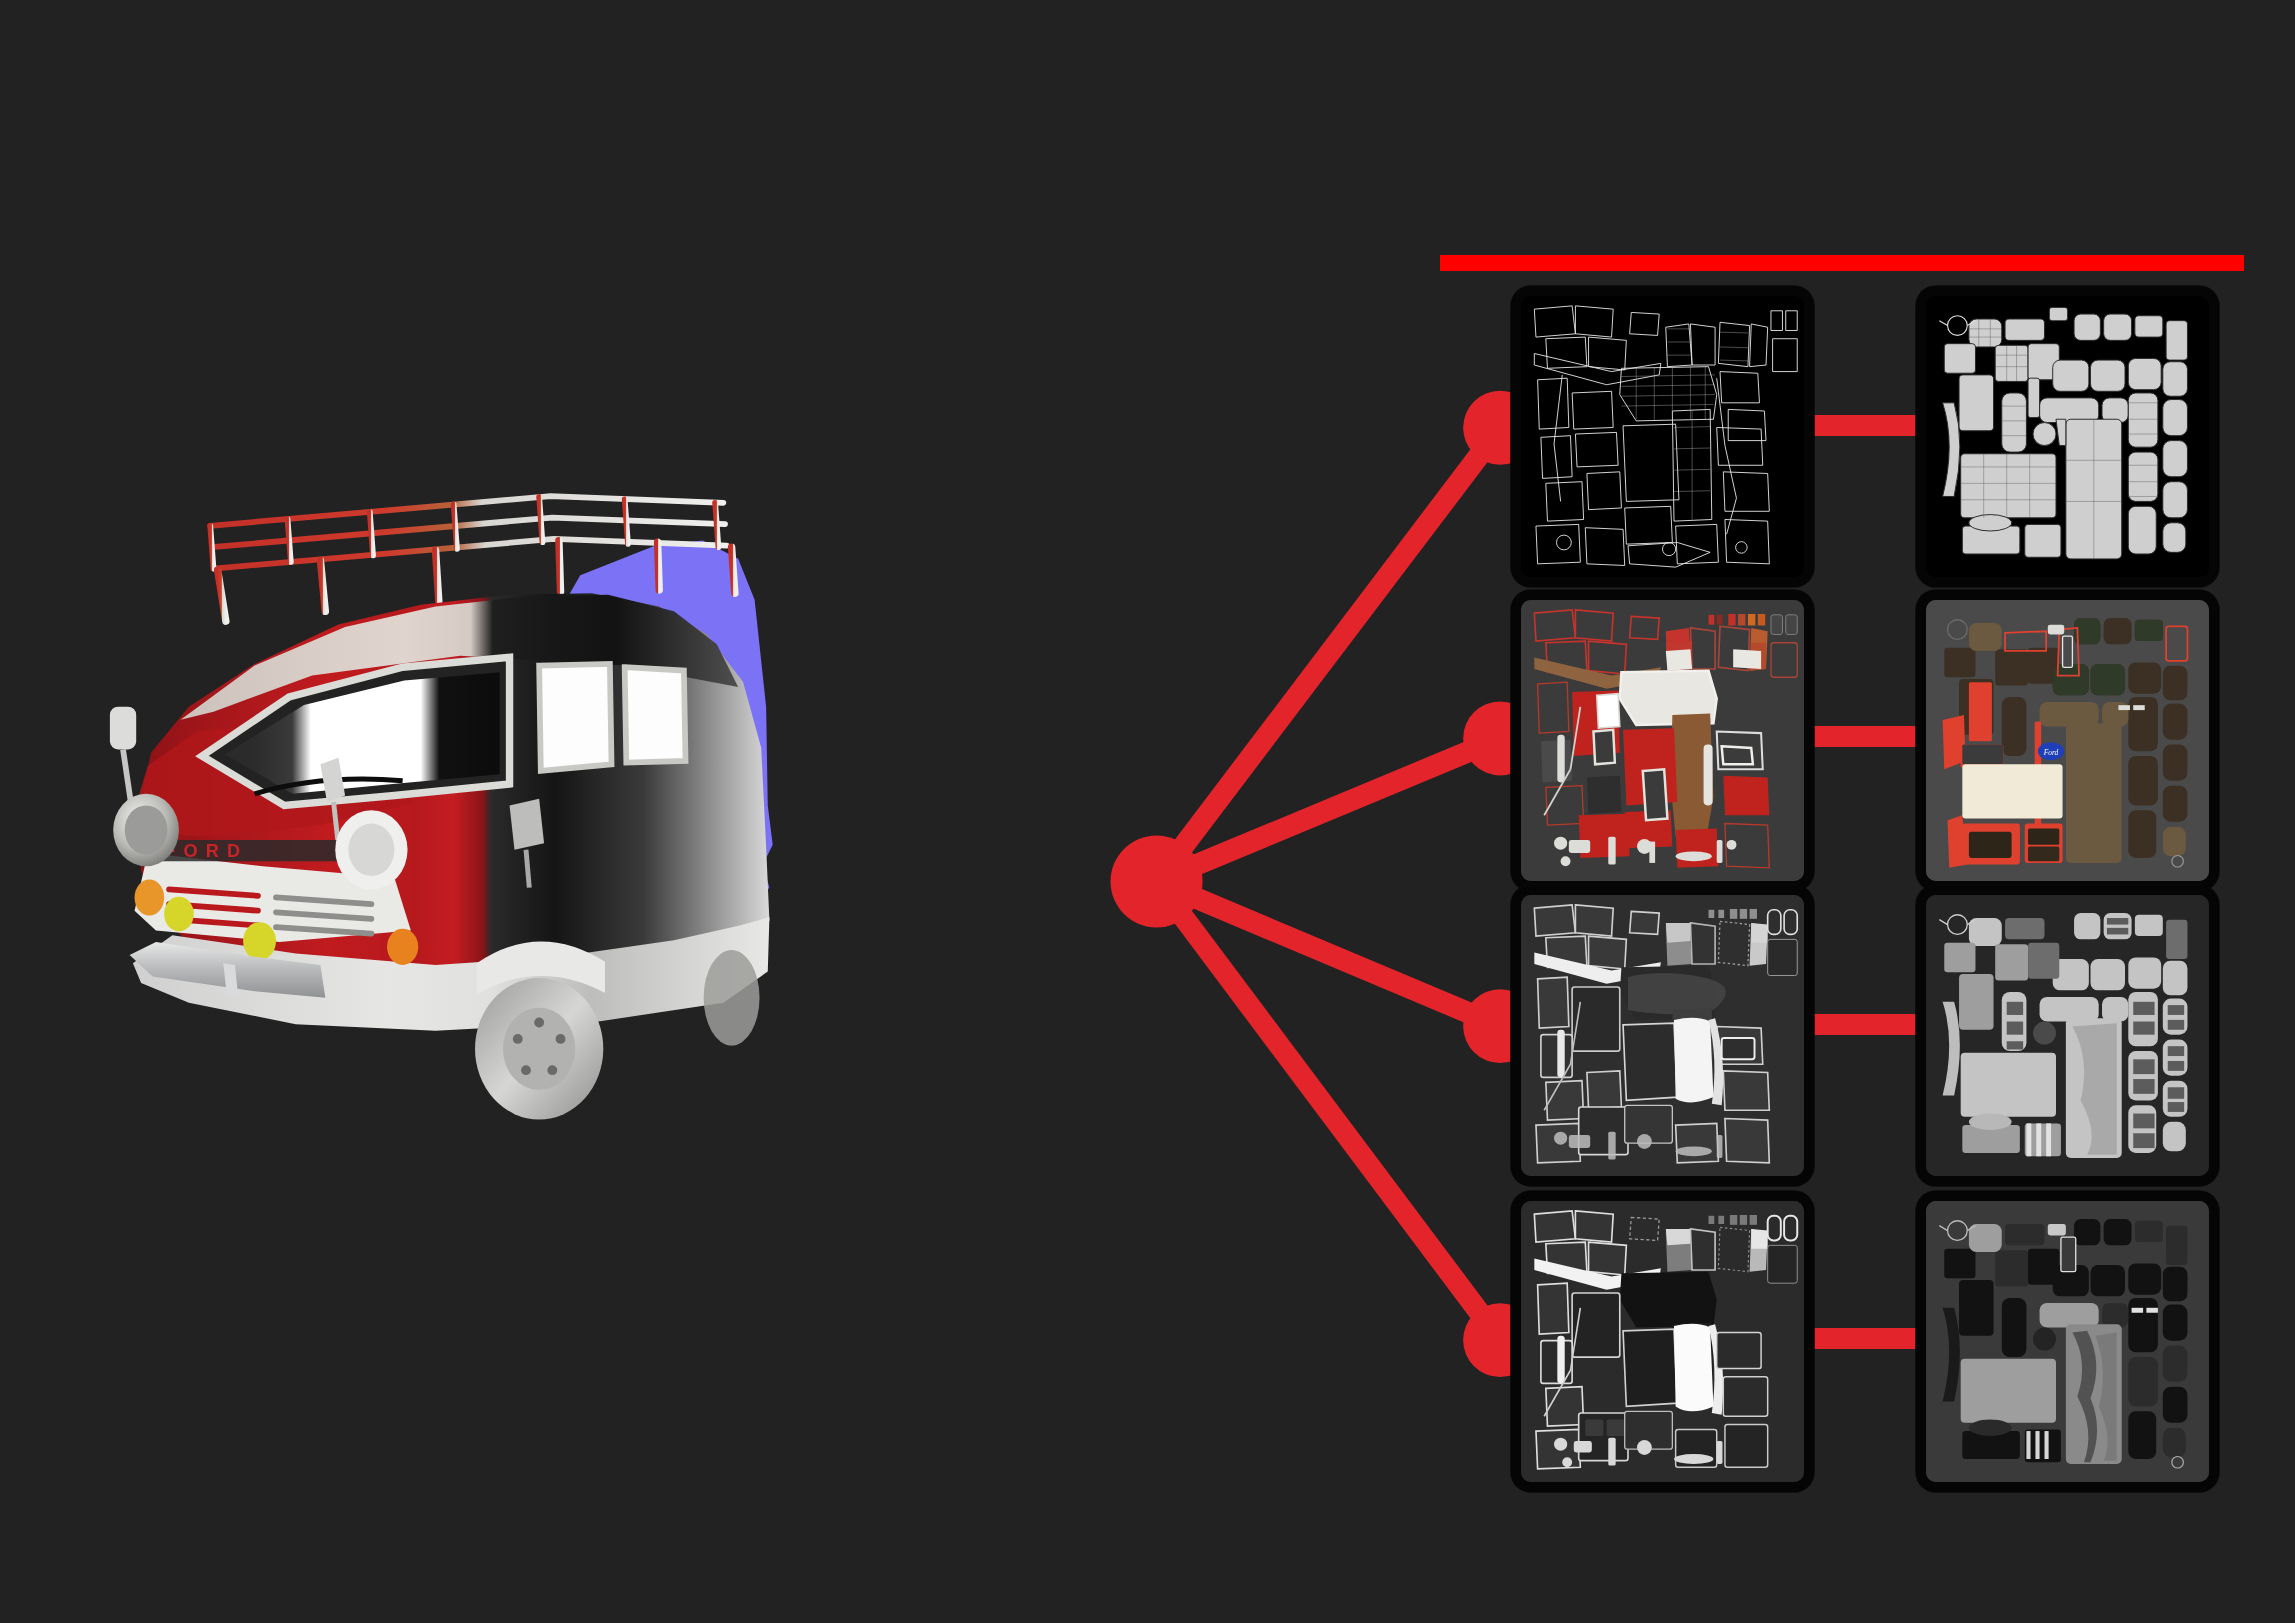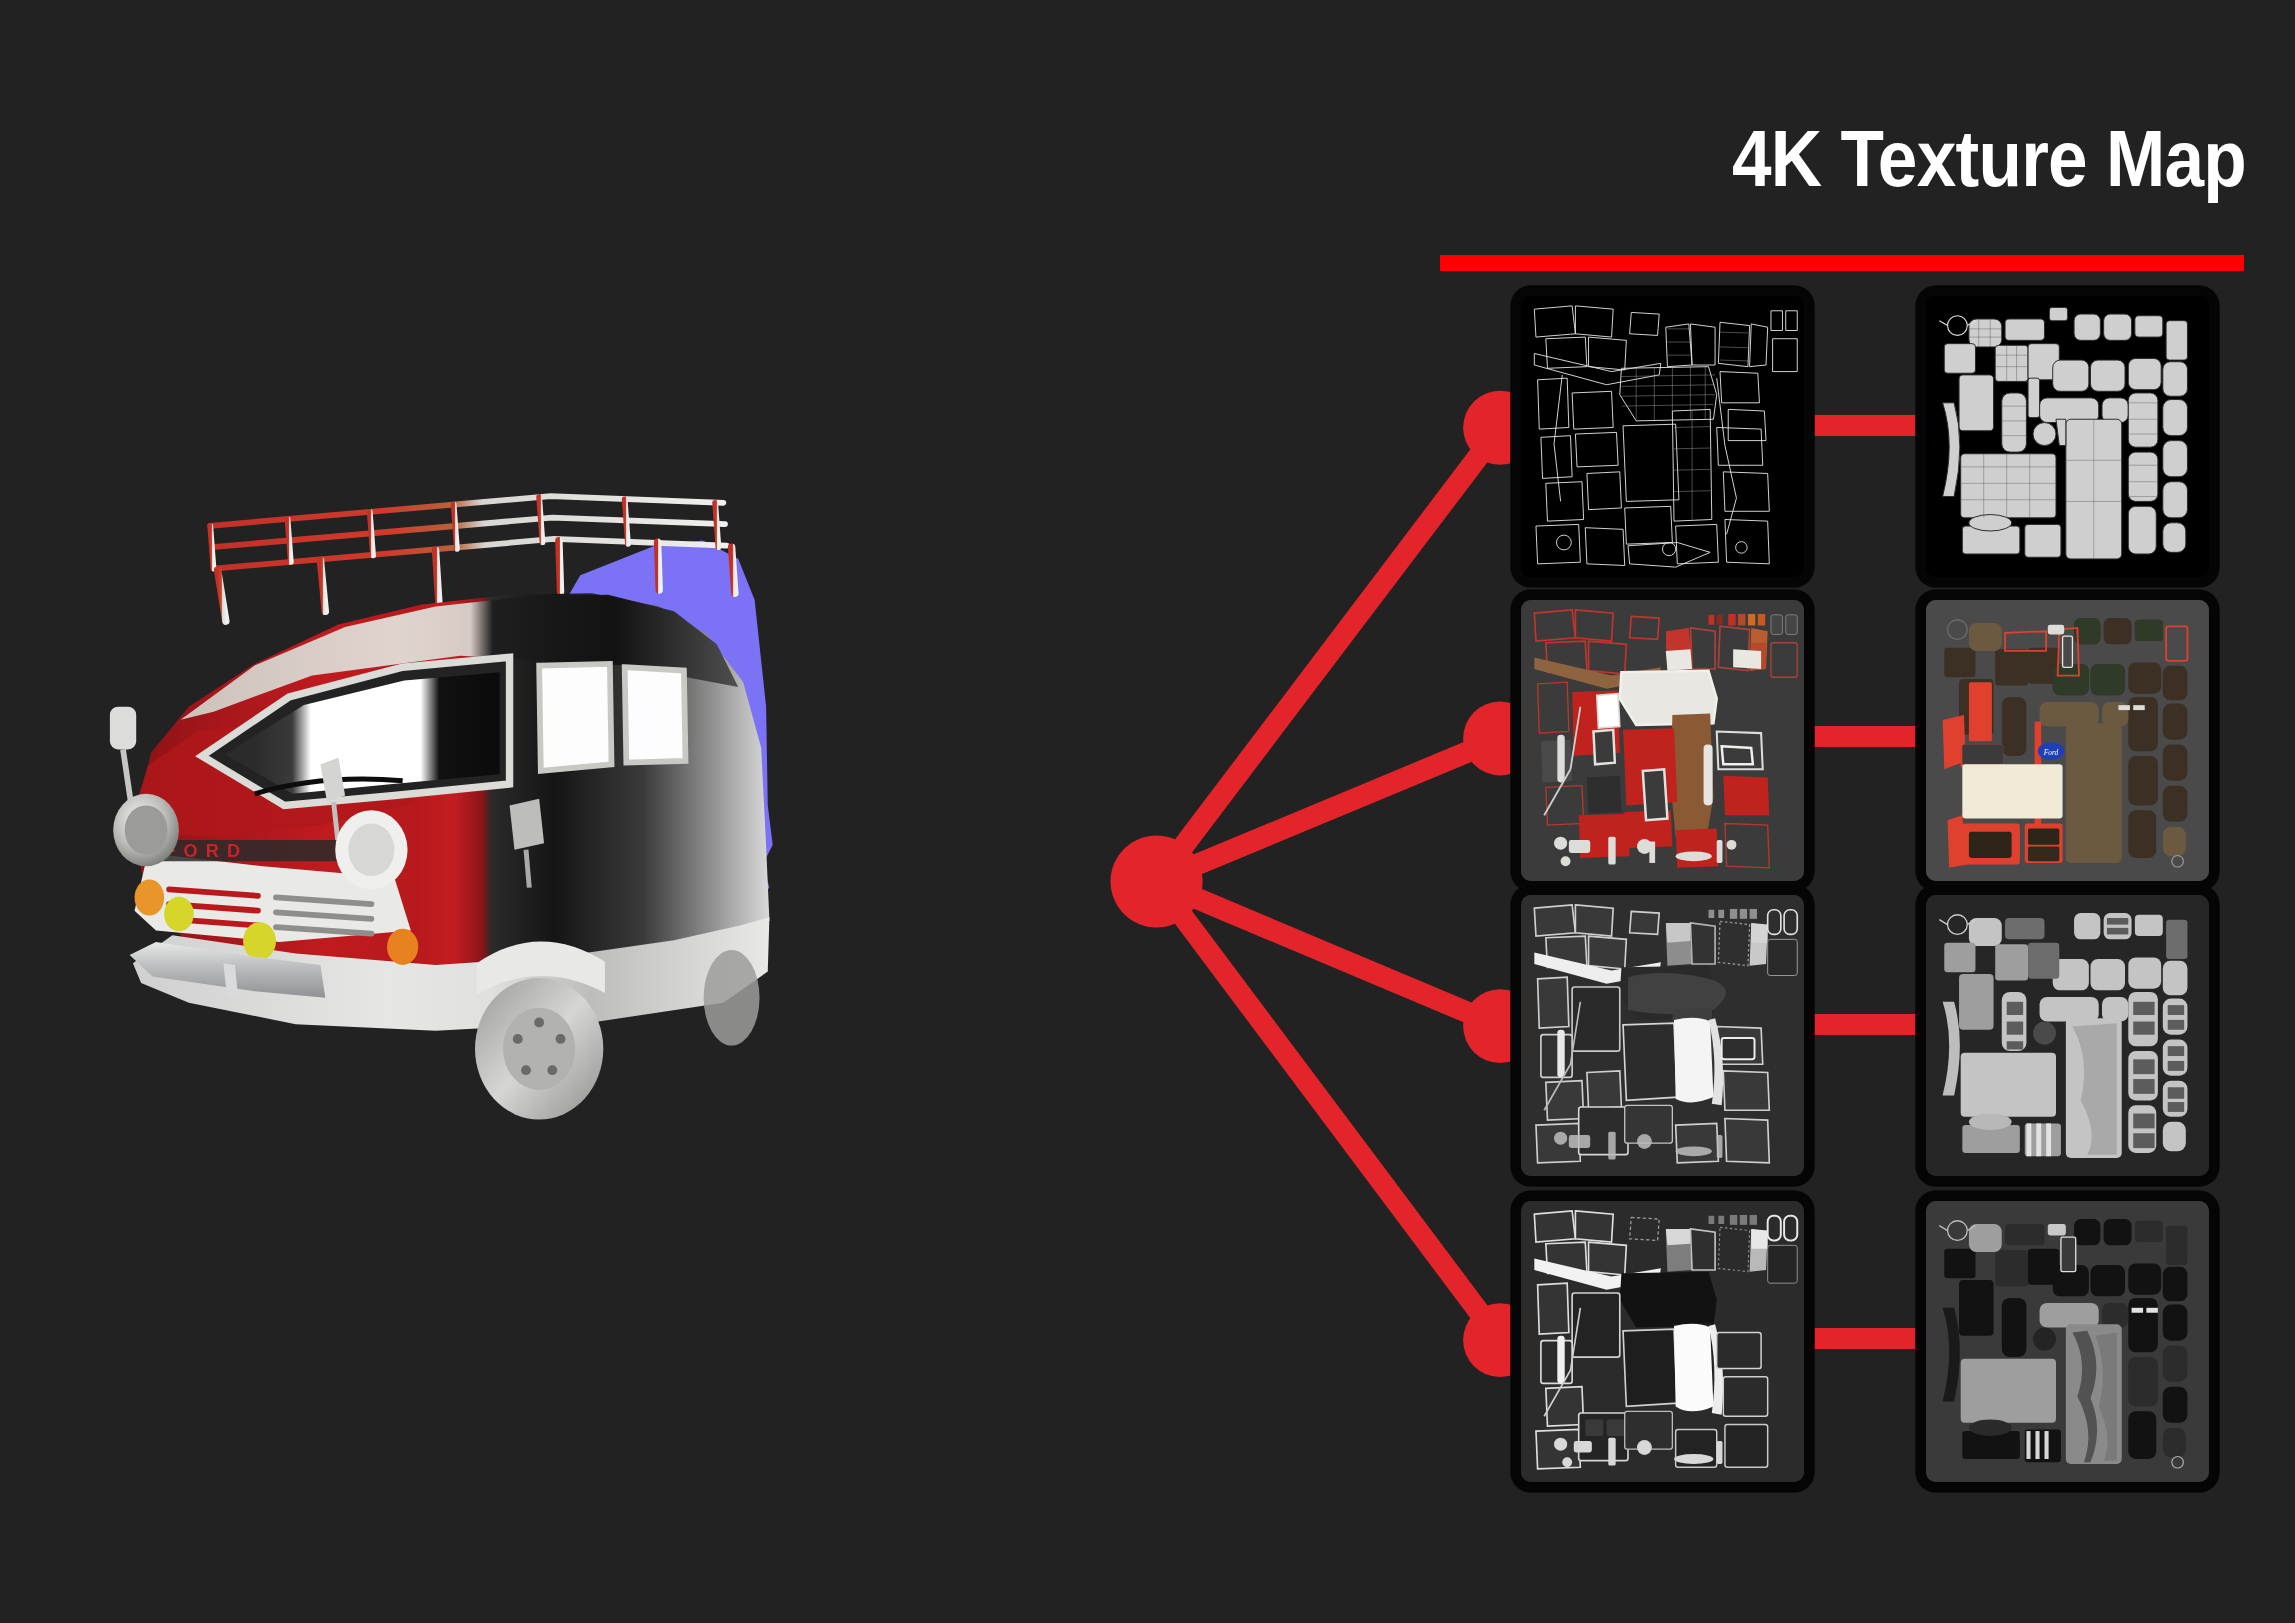--- a/index.html
+++ b/index.html
@@ -239,23 +239,20 @@
       <line x1="1407" y1="1072" x2="1825" y2="1248"></line>
       <line x1="1407" y1="1072" x2="1825" y2="1630"></line>
     </g>
     <circle cx="1407" cy="1072" r="56" fill="#e3252b"></circle>
     <circle cx="1825" cy="520" r="45" fill="#e3252b"></circle>
     <circle cx="1825" cy="898" r="45" fill="#e3252b"></circle>
     <circle cx="1825" cy="1248" r="45" fill="#e3252b"></circle>
     <circle cx="1825" cy="1630" r="45" fill="#e3252b"></circle>
   </svg>
 
-  <div id="title-block">
-    <div id="page-title">4K Texture Map</div>
-  </div>
   <div id="title-rule"></div>
 
   <div class="connector-bar" style="left:1814px;top:415px;width:104px;"></div>
   <div class="connector-bar" style="left:1814px;top:726px;width:104px;"></div>
   <div class="connector-bar" style="left:1814px;top:1014px;width:104px;"></div>
   <div class="connector-bar" style="left:1814px;top:1328px;width:104px;"></div>
 
   <div class="tex-card" style="left:1511px;top:286px;width:303px;height:301px;">
     <div class="tex-inner" style="background:#000000;">
       <svg viewBox="0 0 344 342" width="100%" height="100%">

